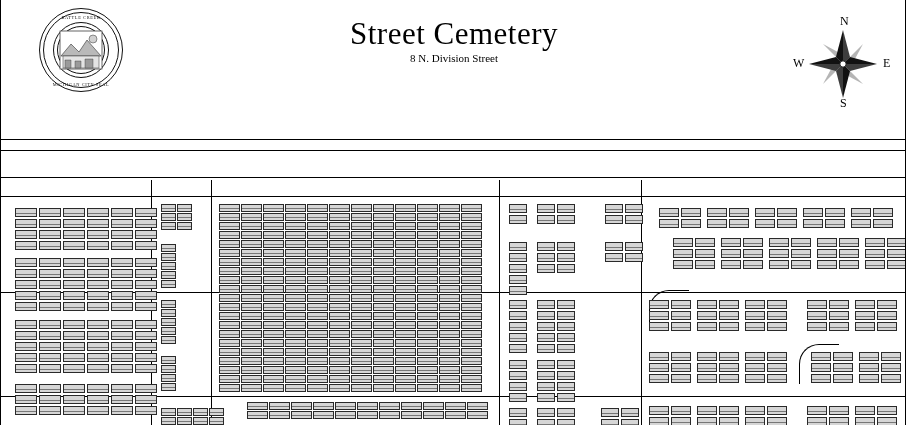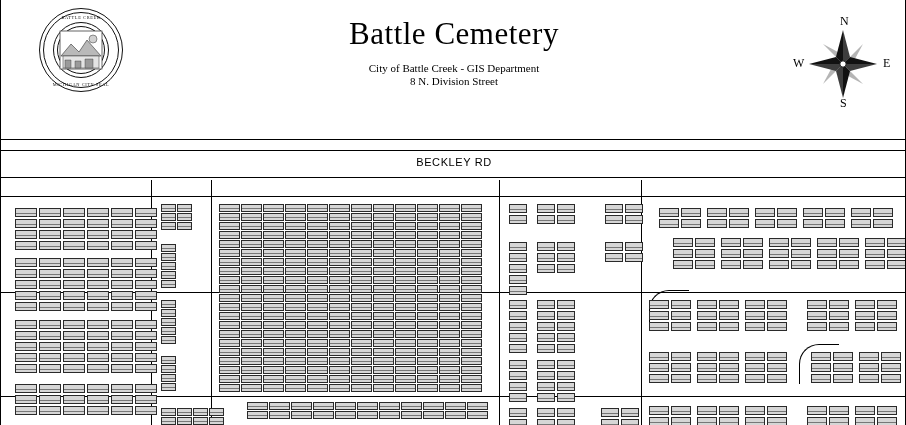--- a/index.html
+++ b/index.html
@@ -186,22 +186,21 @@
           <rect x="4" y="26" width="36" height="12" fill="#e4e4e4" stroke="#333" stroke-width="0.5"></rect>
           <path d="M6 38 L6 30 L12 30 L12 38 Z" fill="#9a9a9a" stroke="#333" stroke-width="0.4"></path>
           <path d="M16 38 L16 31 L22 31 L22 38 Z" fill="#9a9a9a" stroke="#333" stroke-width="0.4"></path>
           <path d="M26 38 L26 29 L34 29 L34 38 Z" fill="#9a9a9a" stroke="#333" stroke-width="0.4"></path>
           <circle cx="34" cy="9" r="4" fill="#d0d0d0" stroke="#333" stroke-width="0.5"></circle>
         </svg>
       </div>
     </div>
 
     <div id="title-block">
-      <div id="map-title">Battle Cemetery</div>
-      <div class="subtitle" style="margin-top:10px;">City of Battle Creek - GIS Department</div>
+      <div id="map-title">Street Cemetery</div>
       <div class="subtitle">8 N. Division Street</div>
     </div>
 
     <div id="compass">
       <span class="compass-letter" id="compass-n">N</span>
       <span class="compass-letter" id="compass-s">S</span>
       <span class="compass-letter" id="compass-w">W</span>
       <span class="compass-letter" id="compass-e">E</span>
       <svg width="104" height="100" viewBox="0 0 104 100" style="position:absolute;left:0;top:0;">
         <g transform="translate(52,50)">
@@ -229,21 +228,20 @@
           </g>
           <circle cx="0" cy="0" r="3.2" fill="#fff" stroke="#111" stroke-width="1"></circle>
         </g>
       </svg>
     </div>
   </div>
 
   <div id="road-band">
     <div class="road-line" id="road-line-top"></div>
     <div class="road-line" id="road-line-bottom"></div>
-    <div id="road-label">BECKLEY RD</div>
   </div>
 
   <div id="plot-field">
       <div class="road-path" style="left: 150px; top: 0px; width: 1.2px; height: 245px;"></div>
       <div class="road-path" style="left: 210px; top: 0px; width: 1.2px; height: 245px;"></div>
       <div class="road-path" style="left: 498px; top: 0px; width: 1.2px; height: 245px;"></div>
       <div class="road-path" style="left: 640px; top: 0px; width: 1.2px; height: 245px;"></div>
       <div class="road-path" style="left: 0px; top: 16px; width: 906px; height: 1px;"></div>
       <div class="road-path" style="left: 0px; top: 112px; width: 906px; height: 1px;"></div>
       <div class="road-path" style="left: 0px; top: 216px; width: 906px; height: 1px;"></div>

